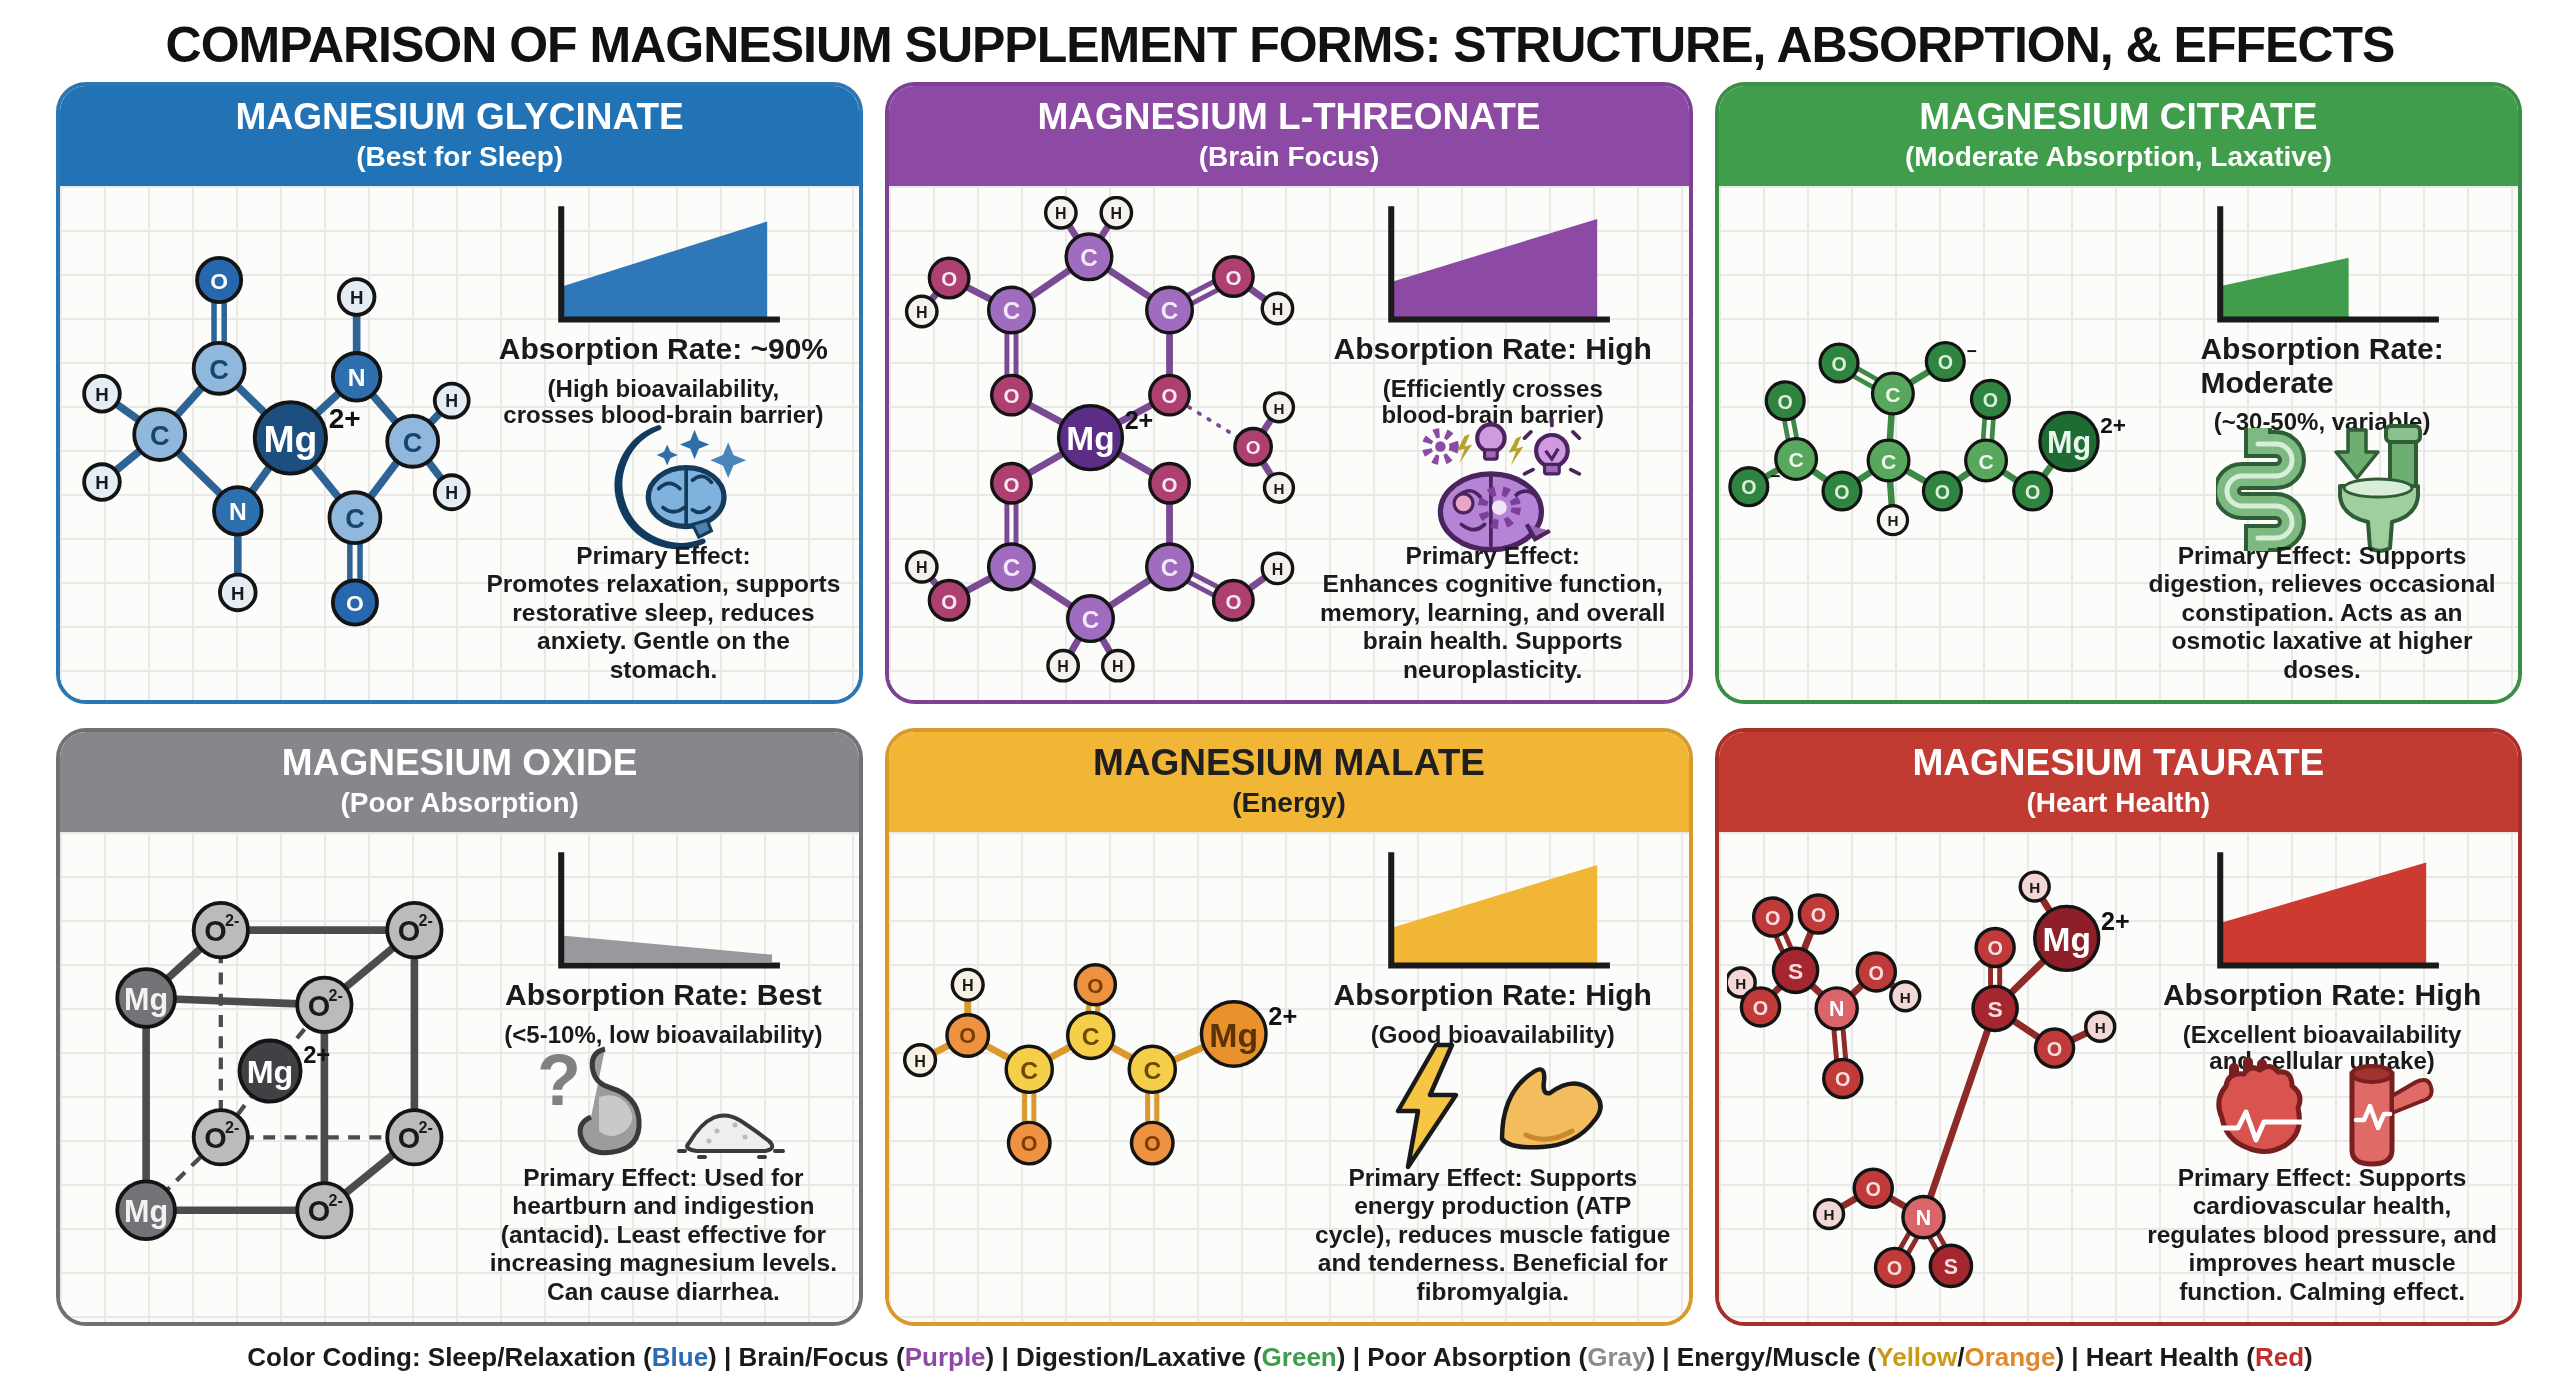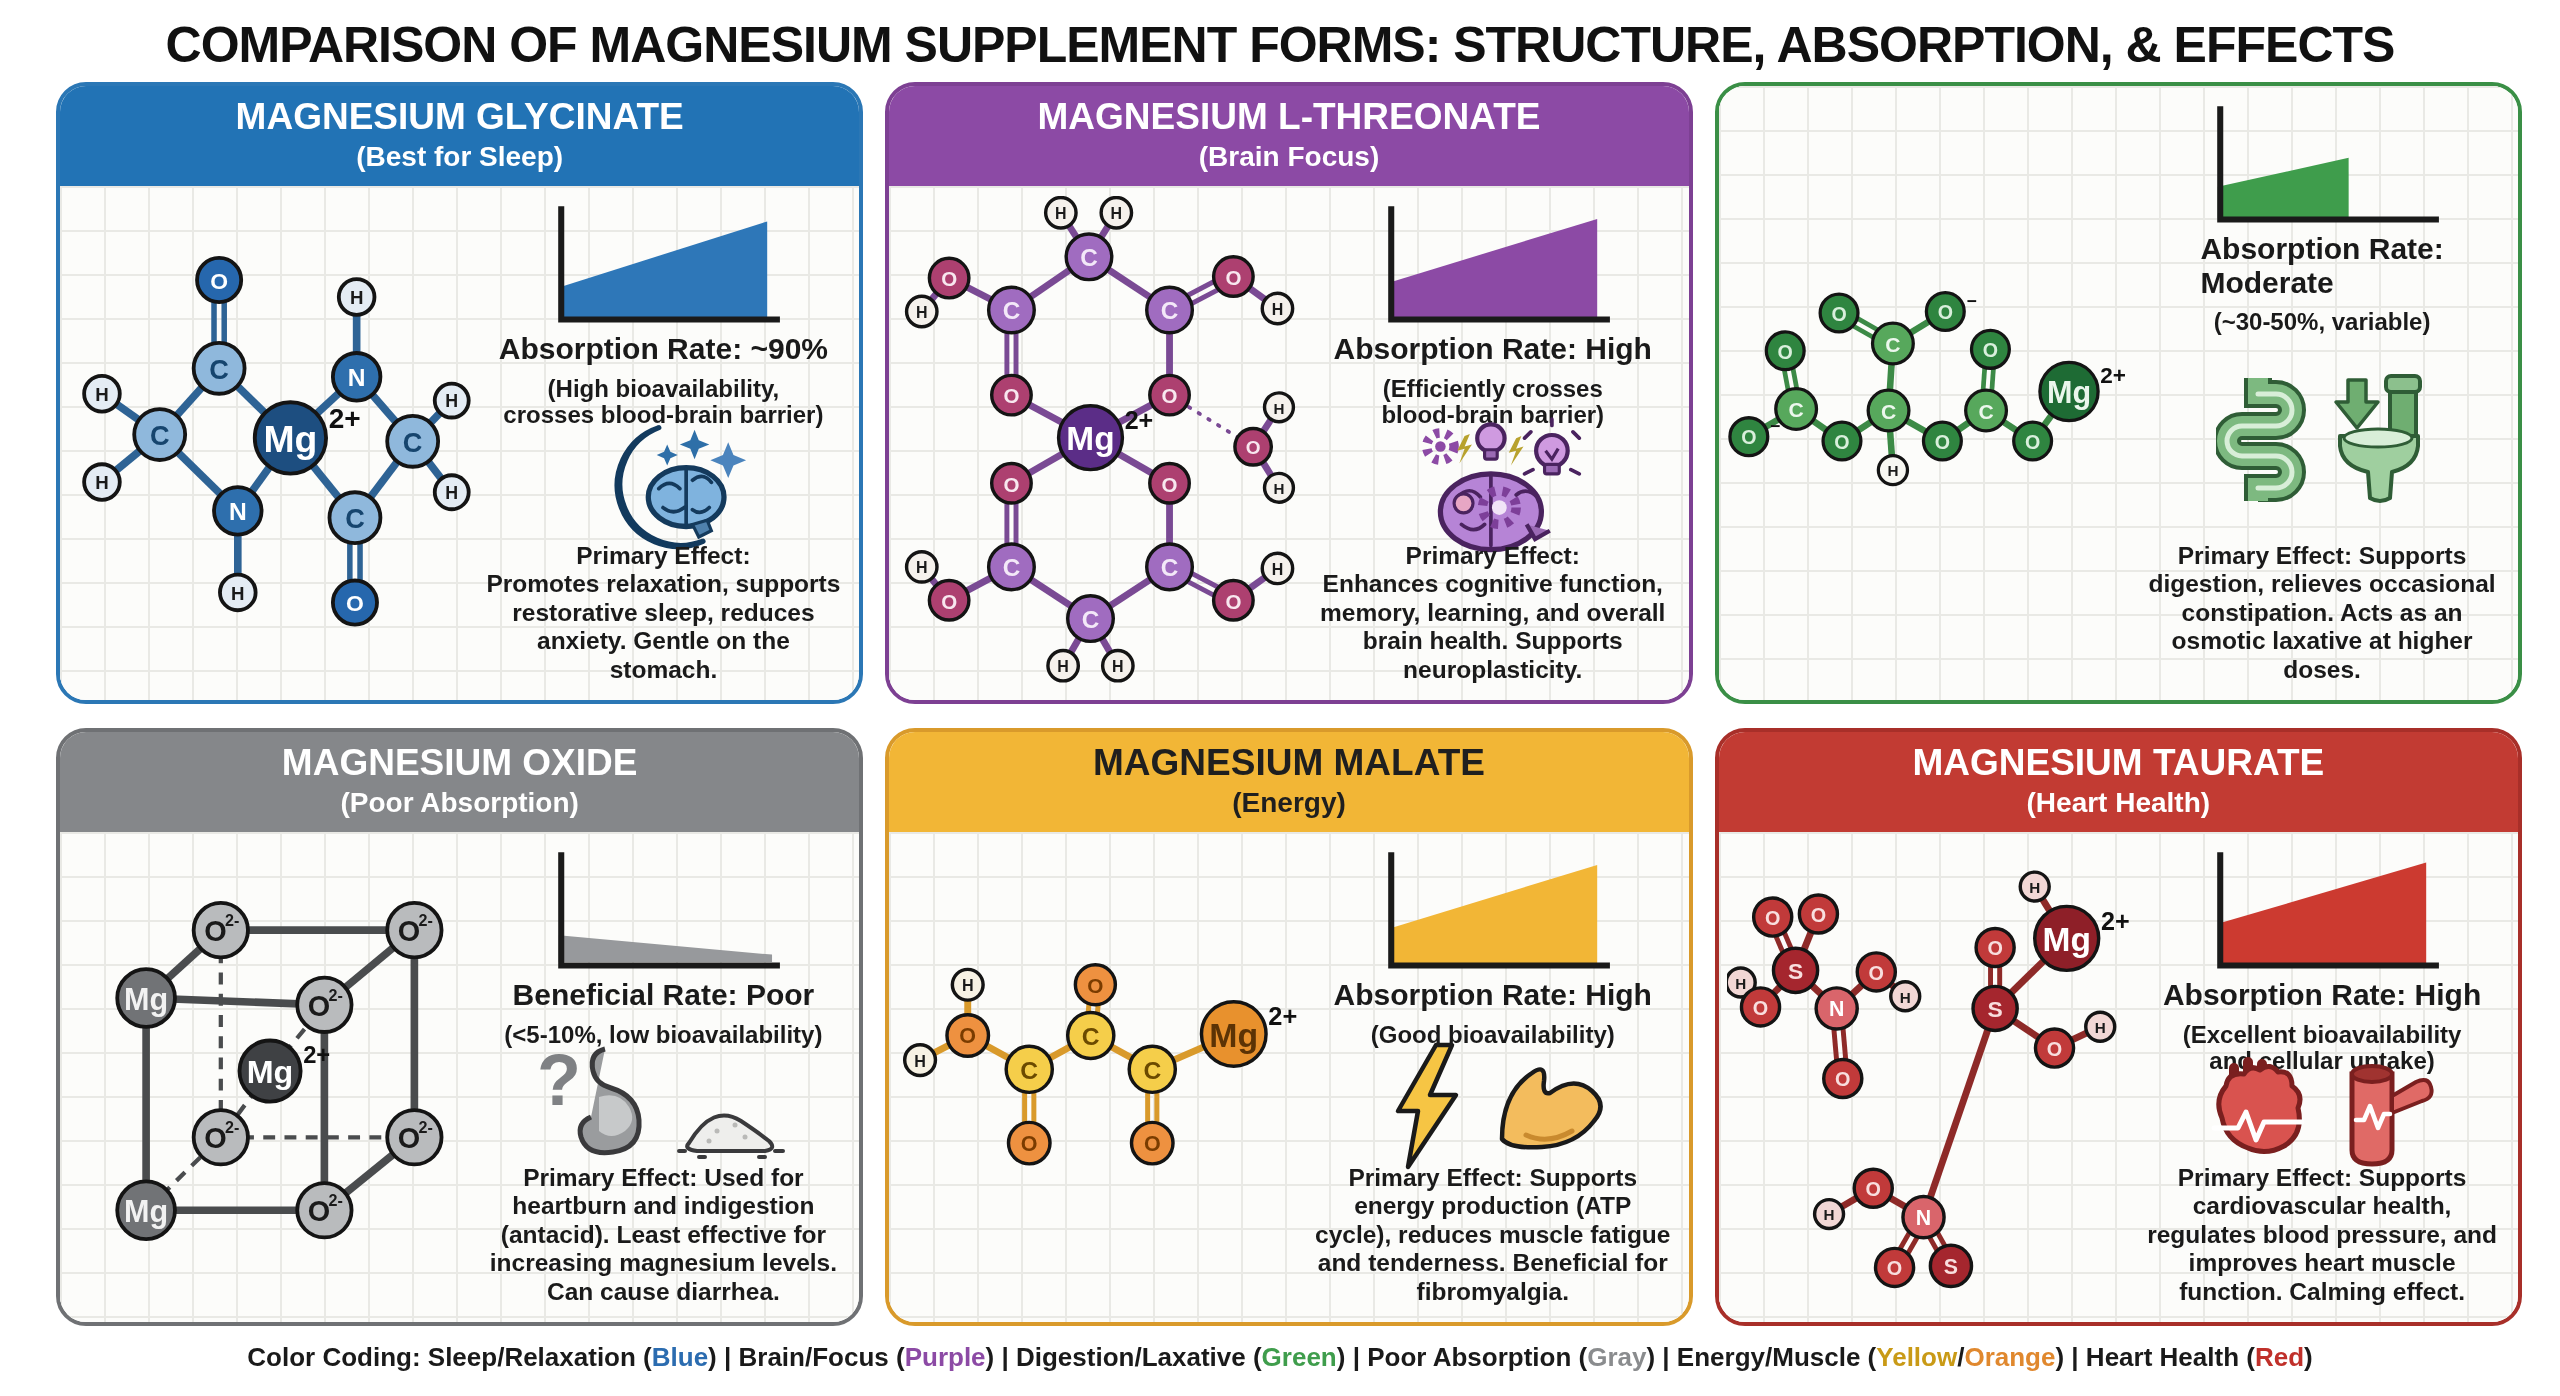--- a/index.html
+++ b/index.html
@@ -261,20 +261,24 @@
             <path d="M122,104 l8,14 14,-8" fill="#9b6ab5" stroke="#4a235f" stroke-width="4"></path>
           </svg>
         </div>
         <div class="effect">Primary Effect:
 Enhances cognitive function, memory, learning, and overall brain health. Supports neuroplasticity.</div>
       </div>
     </div>
   </section>
 
   <section class="panel" style="--accent: #3f9d4c; --border: #3a8f46; --htext: #ffffff;">
+    <header class="panel-header">
+      <div class="panel-title">MAGNESIUM CITRATE</div>
+      <div class="panel-sub">(Moderate Absorption, Laxative)</div>
+    </header>
     <div class="panel-body">
       <div class="molecule-wrap">
         <svg class="molecule" viewBox="0 0 560 320">
             <line x1="30" y1="220" x2="95" y2="182" stroke="#3c8a46" stroke-width="9"></line>
             <line x1="100.89723312160594" y1="180.89426878969888" x2="85.89723312160594" y2="100.89426878969888" stroke="#3c8a46" stroke-width="6.5"></line>
             <line x1="89.10276687839406" y1="183.10573121030112" x2="74.10276687839406" y2="103.10573121030112" stroke="#3c8a46" stroke-width="6.5"></line>
             <line x1="95" y1="182" x2="158" y2="226" stroke="#3c8a46" stroke-width="9"></line>
             <line x1="158" y1="226" x2="222" y2="184" stroke="#3c8a46" stroke-width="9"></line>
             <line x1="222" y1="184" x2="228" y2="266" stroke="#3c8a46" stroke-width="9"></line>
             <line x1="222" y1="184" x2="228" y2="92" stroke="#3c8a46" stroke-width="9"></line>
@@ -394,21 +398,21 @@
             <circle cx="238" cy="228" r="36" fill="#3f4144" stroke="#141414" stroke-width="4.5"></circle>
             <text x="238" y="229" text-anchor="middle" dominant-baseline="central" font-size="38" font-weight="bold" fill="#ffffff" font-family="&quot;Liberation Sans&quot;, sans-serif">Mg</text>
             <text x="277" y="208.2" text-anchor="start" dominant-baseline="central" font-size="28" font-weight="bold" fill="#111111" font-family="&quot;Liberation Sans&quot;, sans-serif">2+</text>
           </svg>
       </div>
       <div class="right-col">
         <svg class="wedge" viewBox="0 0 200 104">
             <polygon points="14,72 14,94 190,94 190,88" fill="#97999c"></polygon>
             <path d="M16,6 L16,97 L194,97" fill="none" stroke="#1a1a1a" stroke-width="5" stroke-linecap="square"></path>
           </svg>
-        <div class="abs-title">Beneficial Rate: Poor</div>
+        <div class="abs-title">Absorption Rate: Best</div>
         <div class="abs-sub">(&lt;5-10%, low bioavailability)</div>
         <div class="icons">
           <svg viewBox="0 0 120 135" width="120" height="135">
             <text x="2" y="66" font-size="72" font-weight="bold" fill="#7f8184" font-family="Liberation Sans, sans-serif">?</text>
             <path d="M70,10 q-16,4 -12,22 q3,13 18,17 q26,8 28,32 q2,28 -26,32 q-26,4 -32,-15 q-4,-14 10,-20" fill="#9a9c9e" stroke="#3a3a3c" stroke-width="5" stroke-linejoin="round"></path>
             <path d="M64,58 q20,-6 30,10 q8,14 -4,24 q-14,10 -26,0" fill="#c7c9ca" stroke="none"></path>
           </svg>
           <svg viewBox="0 0 120 135" width="120" height="135">
             <path d="M18,104 q24,-40 52,-22 q18,12 28,20 q8,8 -4,10 h-68 q-14,-2 -8,-8 Z" fill="#eeeeec" stroke="#3a3a3c" stroke-width="4" stroke-linejoin="round"></path>
             <circle cx="46" cy="92" r="2.5" fill="#b9b9b7"></circle>

